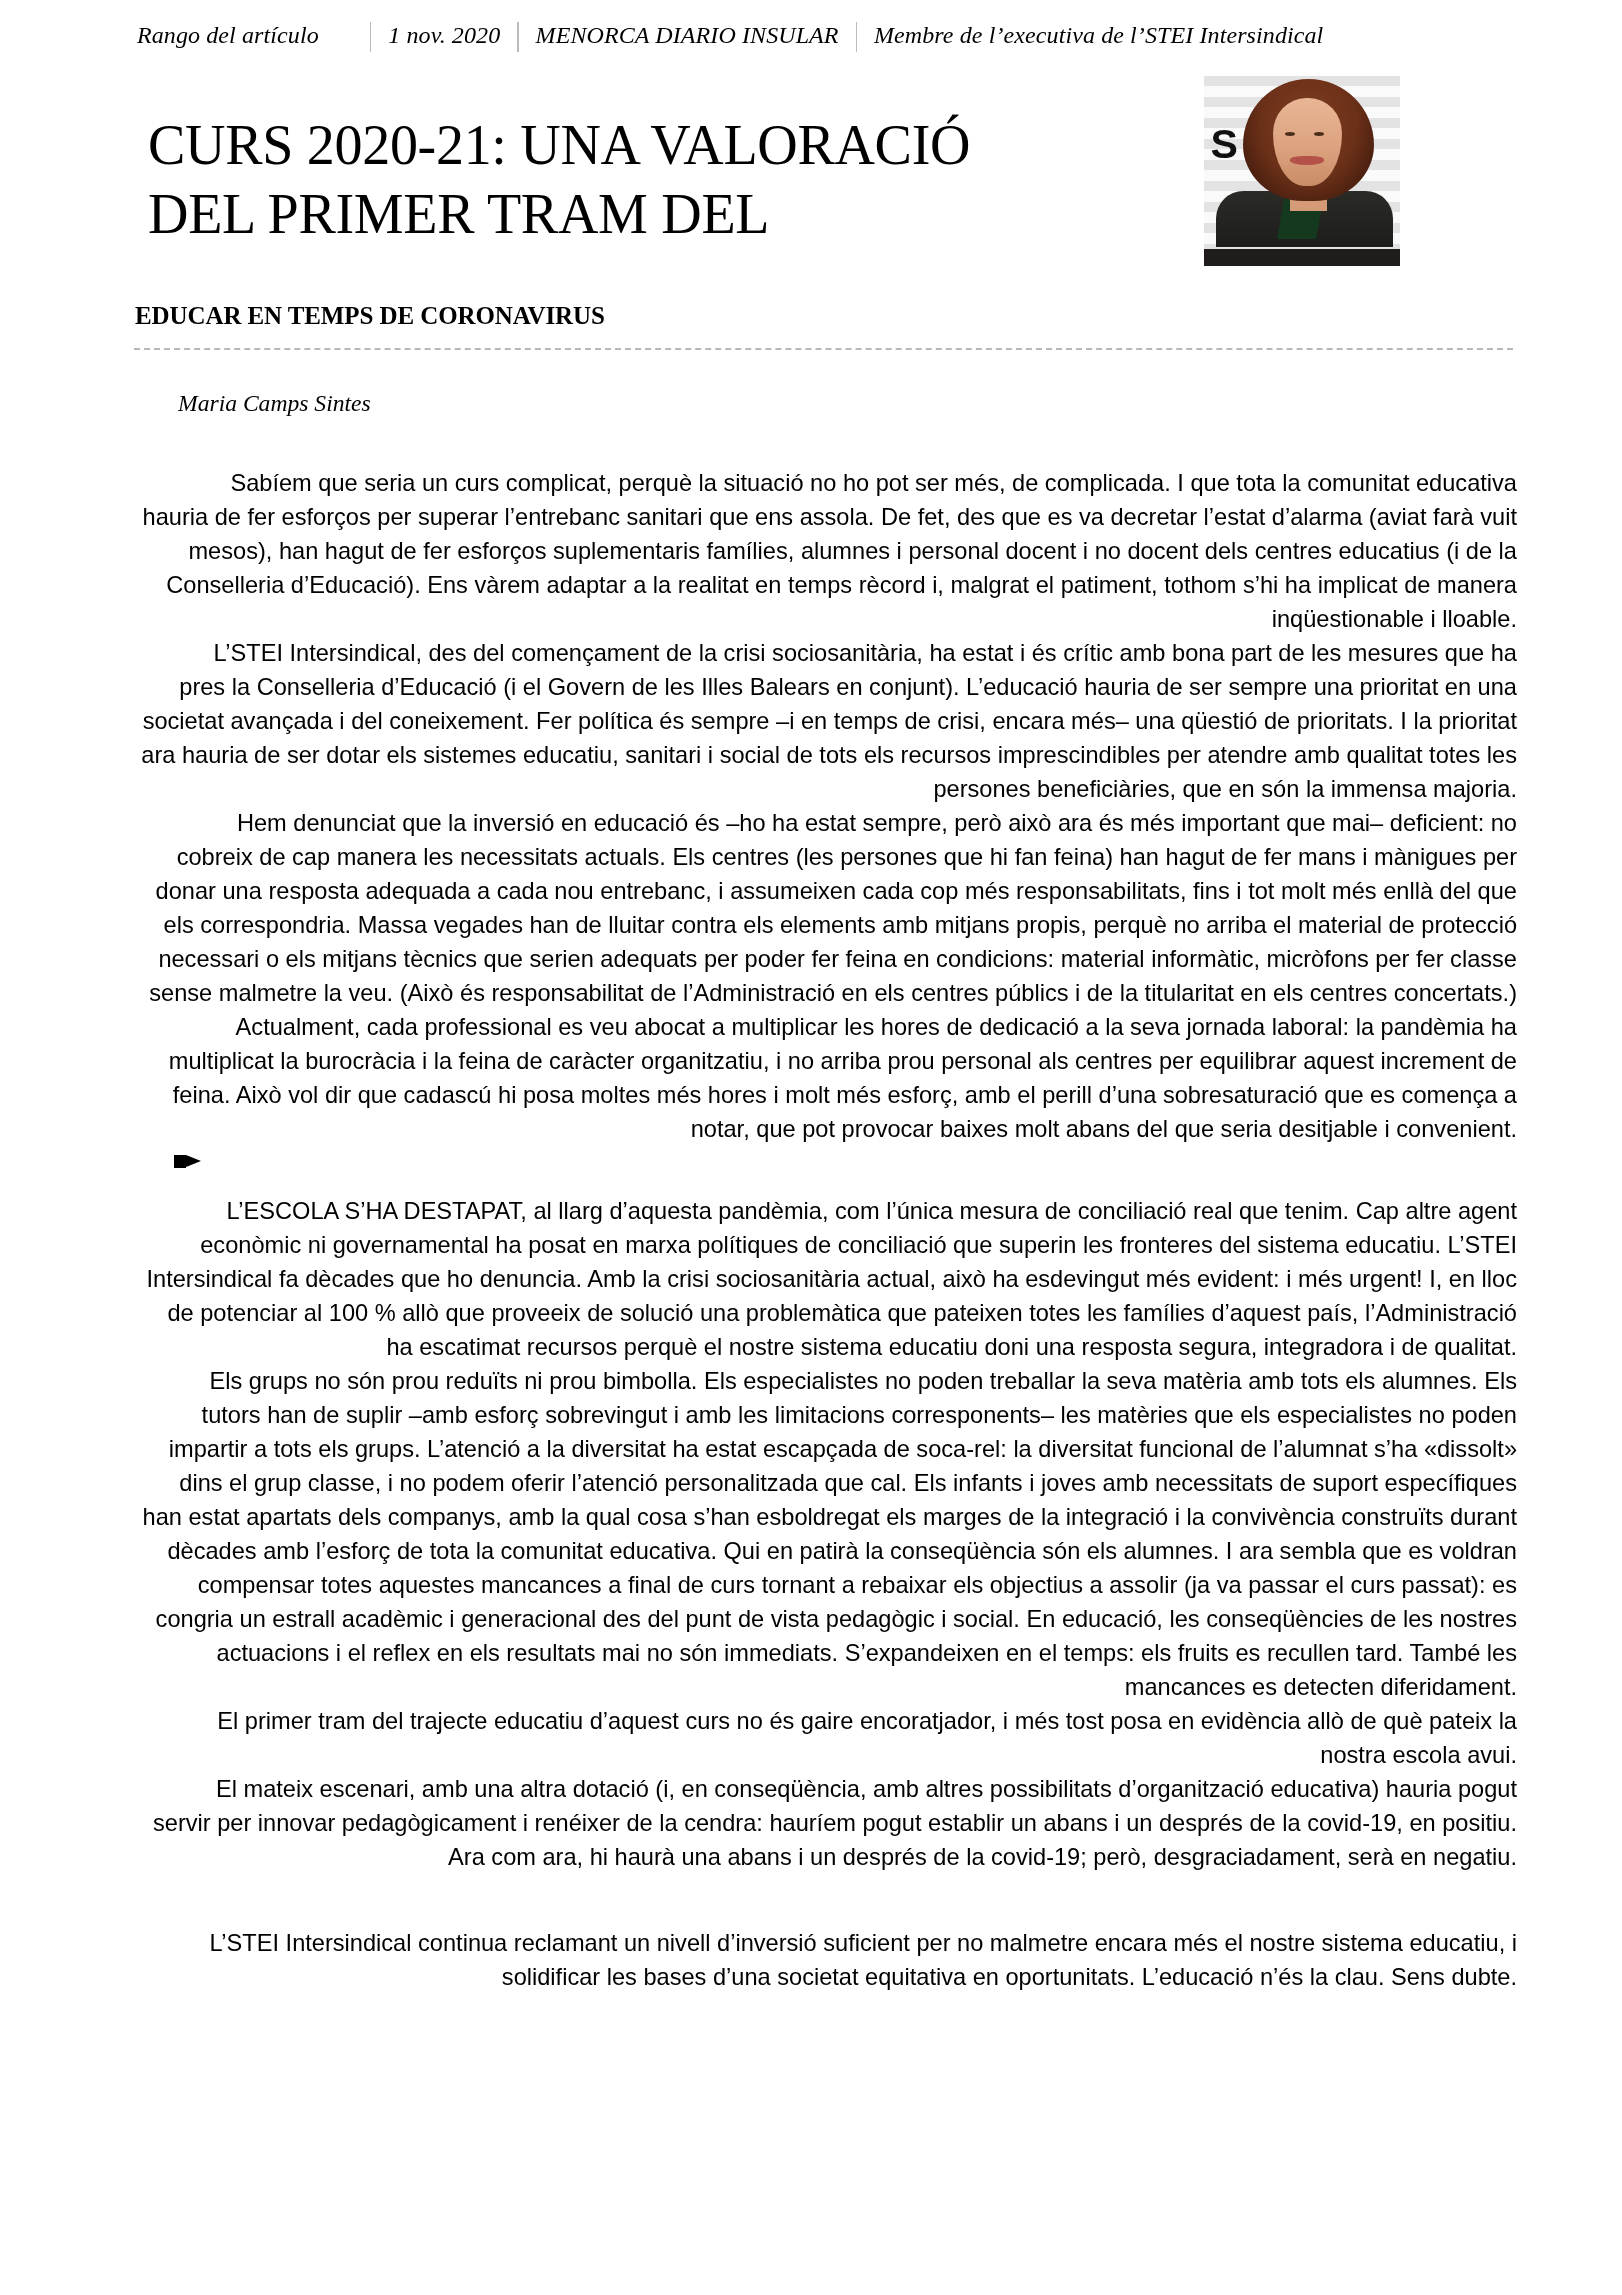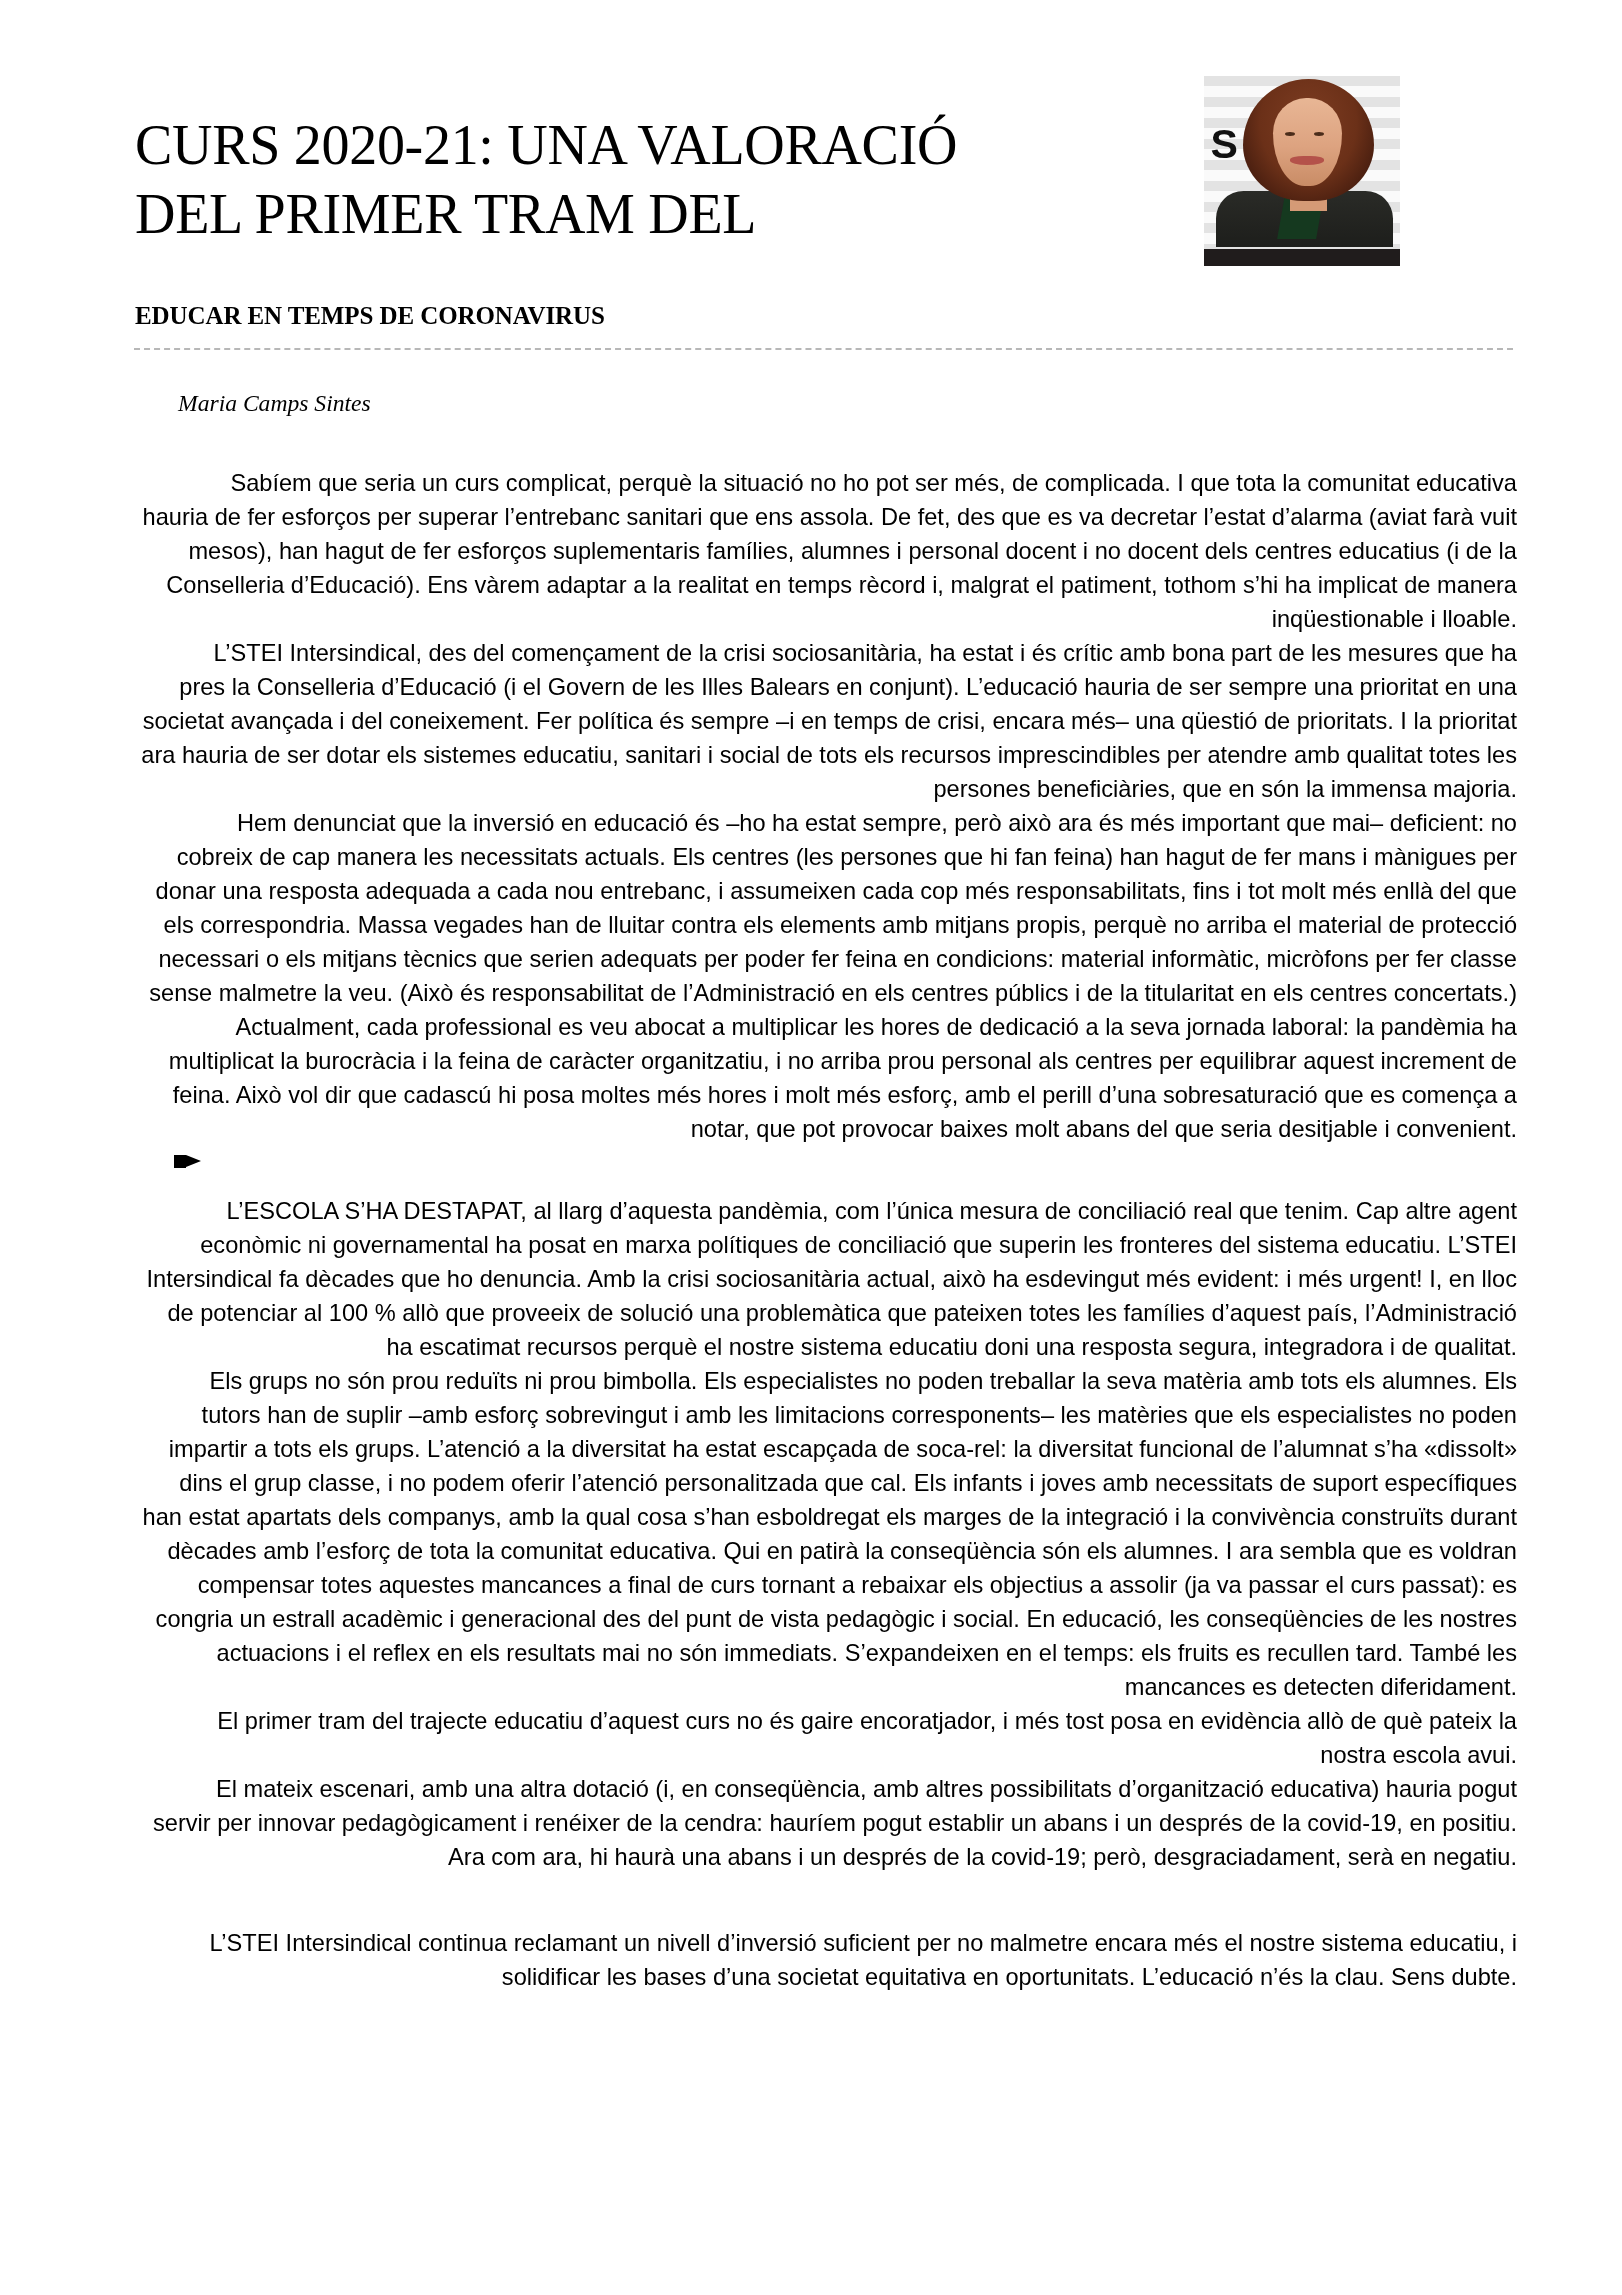--- a/index.html
+++ b/index.html
@@ -56,21 +56,21 @@
     top: 73px;
     width: 1047px;
     font-family: "Liberation Serif", serif;
     font-weight: 400;
     font-size: 56px;
     line-height: 1.24;
     letter-spacing: -0.3px;
     text-transform: none;
     color: #000;
   }
-  .headline div { white-space: nowrap; }
+  .headline div { white-space: nowrap; margin-left: 13px; }
 
   
   .portrait {
     position: absolute;
     left: 1204px;
     top: 76px;
     width: 196px;
     height: 190px;
     overflow: hidden;
     background: #ffffff;
@@ -249,20 +249,29 @@
     border-top: 6.5px solid transparent;
     border-bottom: 6.5px solid transparent;
     border-left: 15.7px solid #000;
   }
 </style>
 </head>
 <body>
 
 <div class="page">
 
+  <div class="masthead">
+    <span class="cell mh-rango">Rango del artículo</span>
+    <span class="sep"></span>
+    <span class="cell">1 nov. 2020</span>
+    <span class="sep"></span>
+    <span class="cell mh-source">MENORCA DIARIO INSULAR</span>
+    <span class="sep"></span>
+    <span class="cell">Membre de l’executiva de l’STEI Intersindical</span>
+  </div>
 
   <h1 class="headline">
     <div>CURS 2020-21: UNA VALORACIÓ</div>
     <div>DEL PRIMER TRAM DEL</div>
   </h1>
 
   <div class="portrait">
     <div class="stripes"></div>
     <div class="letter-s">S</div>
     <div class="jacket"></div>

